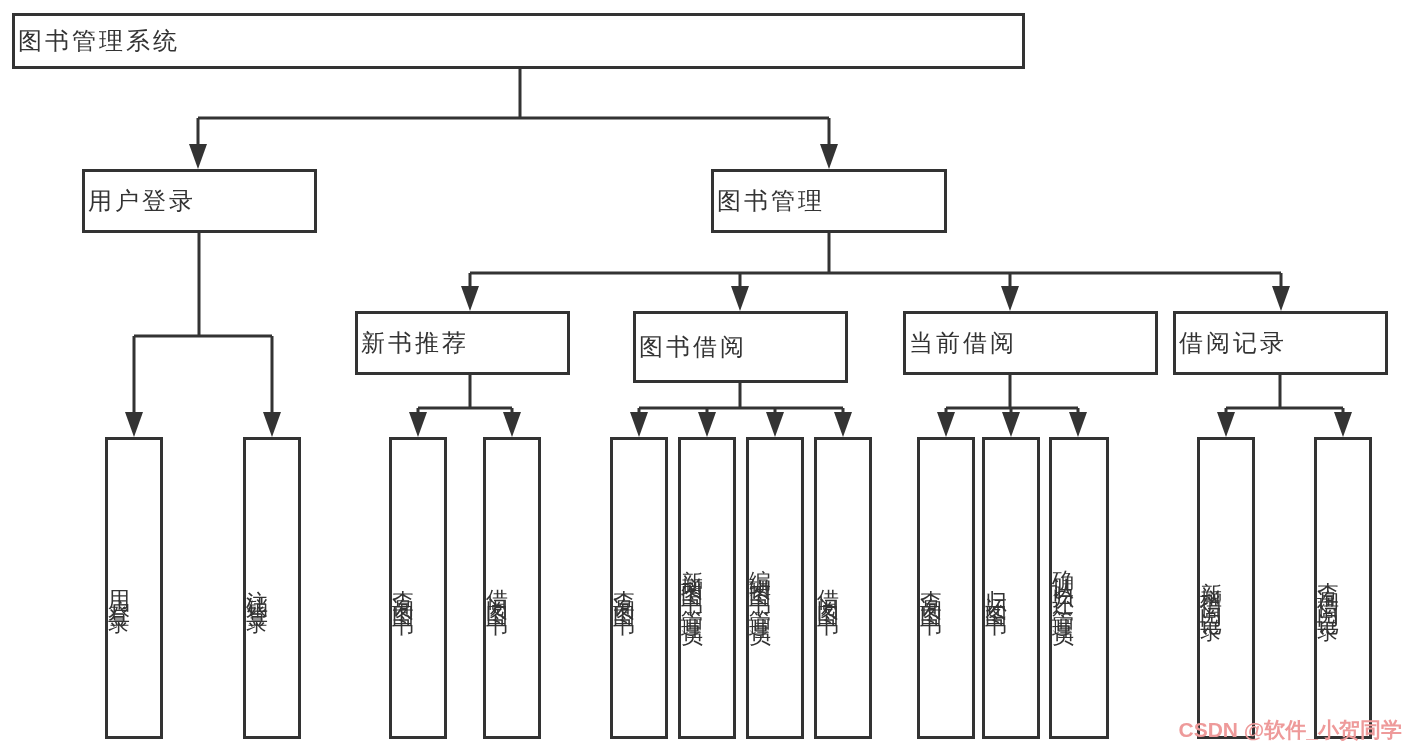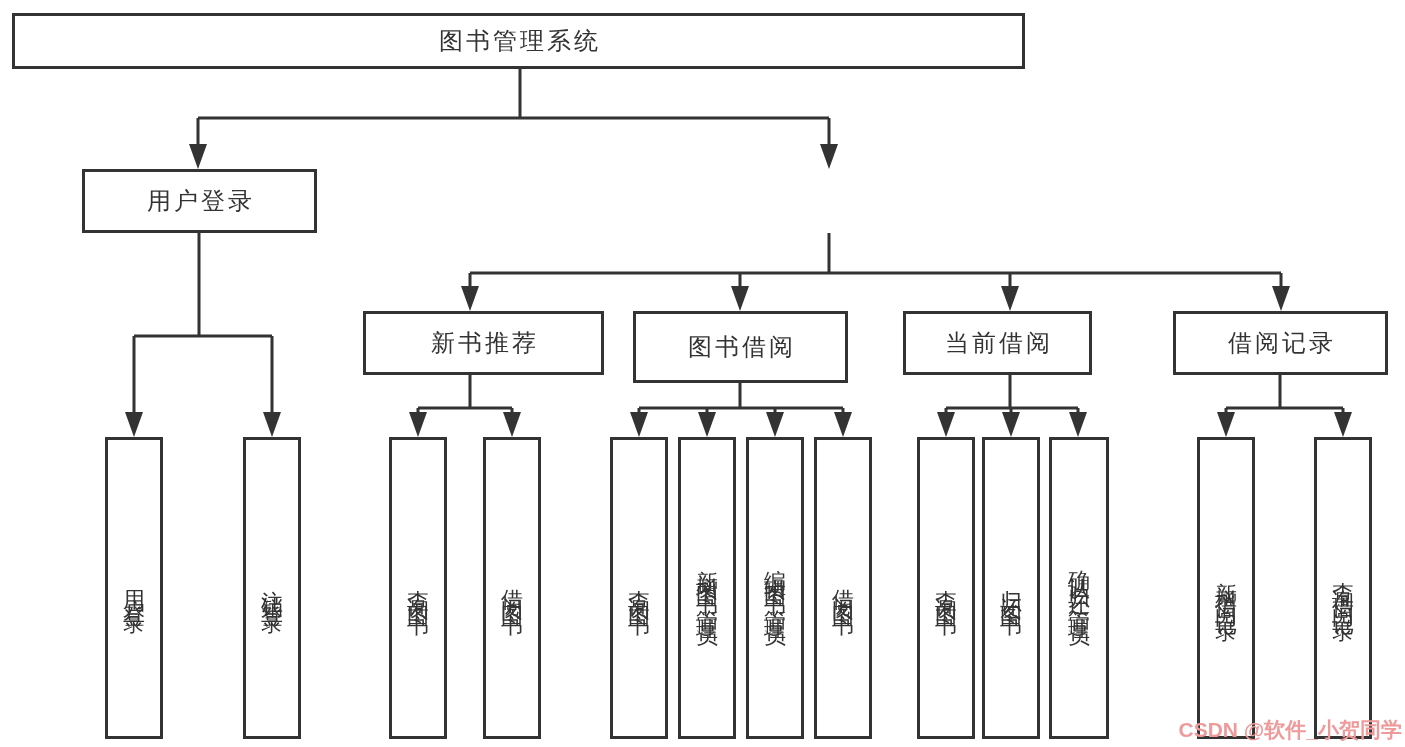--- a/index.html
+++ b/index.html
@@ -31,21 +31,20 @@
     fill: #333333;
     stroke: none;
   }
   .box {
     position: absolute;
     box-sizing: border-box;
     background: #ffffff;
     border: 3px solid #333333;
     display: flex;
     align-items: center;
-    justify-content: center;
     z-index: 2;
   }
   .hlbl {
     font-size: 24px;
     letter-spacing: 3px;
     text-indent: 3px;
     color: #333333;
     white-space: nowrap;
     line-height: 1;
   }
@@ -106,28 +105,31 @@
     </g>
   </svg>
 
   <div class="box" style="left:12px;top:13px;width:1013px;height:56px">
     <span class="hlbl">图书管理系统</span>
   </div>
 
   <div class="box" style="left:82px;top:169px;width:235px;height:64px">
     <span class="hlbl">用户登录</span>
   </div>
+  <div class="box" style="left:711px;top:169px;width:236px;height:64px">
+    <span class="hlbl">图书管理</span>
+  </div>
 
-  <div class="box" style="left:363px;top:311px;width:241px;height:64px">
+  <div class="box" style="left:355px;top:311px;width:215px;height:64px">
     <span class="hlbl">新书推荐</span>
   </div>
   <div class="box" style="left:633px;top:311px;width:215px;height:72px">
     <span class="hlbl">图书借阅</span>
   </div>
-  <div class="box" style="left:903px;top:311px;width:189px;height:64px">
+  <div class="box" style="left:903px;top:311px;width:255px;height:64px">
     <span class="hlbl">当前借阅</span>
   </div>
   <div class="box" style="left:1173px;top:311px;width:215px;height:64px">
     <span class="hlbl">借阅记录</span>
   </div>
 
   <div class="box" style="left:105px;top:437px;width:58px;height:302px">
     <span class="vlbl">用户登录</span>
   </div>
   <div class="box" style="left:243px;top:437px;width:58px;height:302px">

